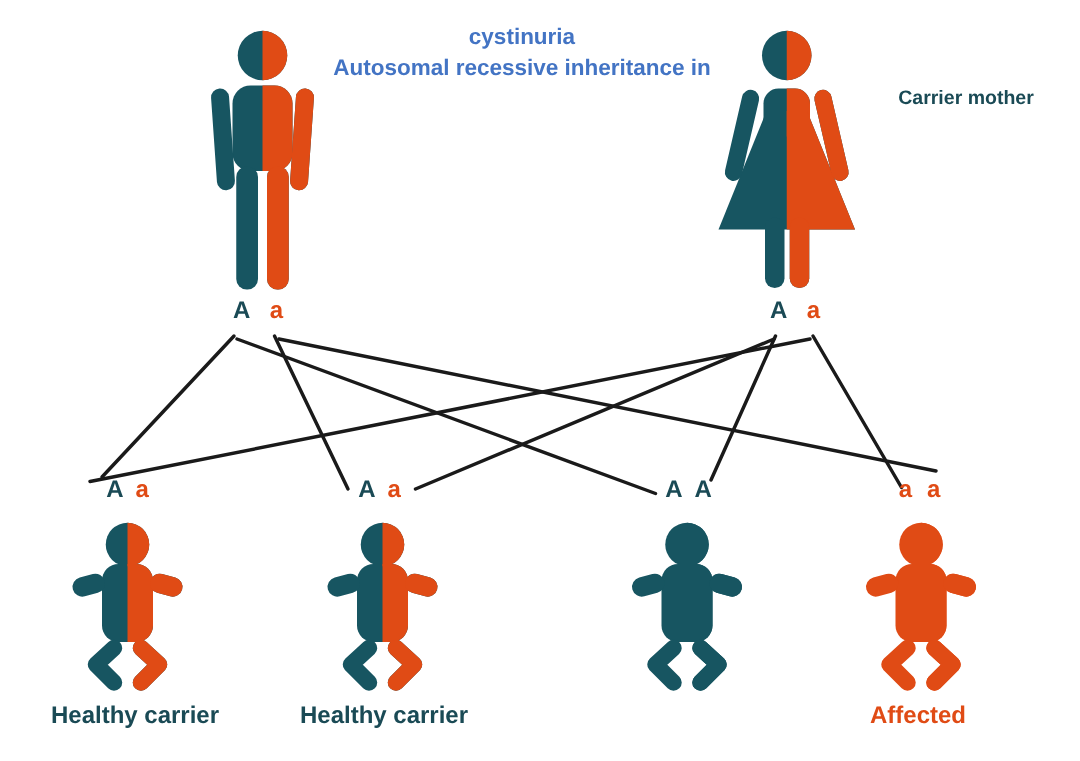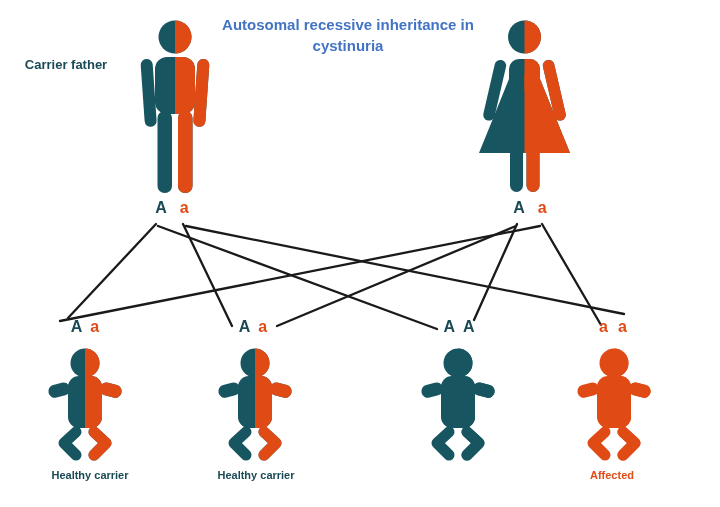--- a/index.html
+++ b/index.html
@@ -24,21 +24,21 @@
   .legend .l2{color:var(--orange);}
 
   .genotype{
     display:flex;justify-content:center;gap:13px;width:80px;
     font-size:16px;font-weight:bold;line-height:18px;
   }
   .allele.upper{color:var(--text);}
   .allele.lower{color:var(--orange);}
 
   .child-label{
-    top:469px;width:150px;text-align:center;font-size:11px;font-weight:bold;color:var(--text);
+    top:469px;width:150px;text-align:center;font-size:16px;font-weight:bold;color:var(--text);
   }
   .child-label.color-orange{color:var(--orange);text-align:center;}
 
   svg.figure{position:absolute;overflow:visible;}
   .color-half .hl{color:var(--teal);}
   .color-half .hr{color:var(--orange);}
   .color-teal .hl,.color-teal .hr{color:var(--teal);}
   .color-orange .hl,.color-orange .hr{color:var(--orange);}
 
   #lines-svg{position:absolute;left:0;top:0;pointer-events:none;}
@@ -92,35 +92,35 @@
       <line x1="183" y1="224" x2="232" y2="326" stroke="var(--line)" stroke-width="2.3" stroke-linecap="round"></line>
       <line x1="158" y1="226" x2="437" y2="329" stroke="var(--line)" stroke-width="2.3" stroke-linecap="round"></line>
       <line x1="186" y1="226" x2="624" y2="314" stroke="var(--line)" stroke-width="2.3" stroke-linecap="round"></line>
       <line x1="516" y1="226" x2="277" y2="326" stroke="var(--line)" stroke-width="2.3" stroke-linecap="round"></line>
       <line x1="540" y1="226" x2="60" y2="321" stroke="var(--line)" stroke-width="2.3" stroke-linecap="round"></line>
       <line x1="517" y1="224" x2="474" y2="320" stroke="var(--line)" stroke-width="2.3" stroke-linecap="round"></line>
       <line x1="542" y1="224" x2="601" y2="325" stroke="var(--line)" stroke-width="2.3" stroke-linecap="round"></line>
     </svg>
 
   <div class="abs title">
+    <div>cystinuria</div>
     <div>Autosomal recessive inheritance in</div>
-    <div>cystinuria</div>
   </div>
 
 
-  <div class="abs parent-label" style="left:8px;">Carrier father</div>
   <svg class="figure color-half" style="left:137px;top:17px;" width="76" height="178" viewBox="0 0 76 178">
     <use href="#man-shape" class="hl"></use>
     <use href="#man-shape" class="hr" clip-path="url(#clip-man)"></use>
   </svg>
   <div class="abs genotype" style="left:132px;top:199px;">
     <span class="allele upper">A</span>
     <span class="allele lower">a</span>
   </div>
 
+  <div class="abs parent-label" style="left:586px;">Carrier mother</div>
   <svg class="figure color-half" style="left:477px;top:18px;" width="95" height="174" viewBox="0 0 95 174">
     <use href="#woman-shape" class="hl"></use>
     <use href="#woman-shape" class="hr" clip-path="url(#clip-woman)"></use>
   </svg>
   <div class="abs genotype" style="left:490px;top:199px;">
     <span class="allele upper">A</span>
     <span class="allele lower">a</span>
   </div>
 
   <div class="abs genotype" style="left:45px;top:318px;gap:8px;">

